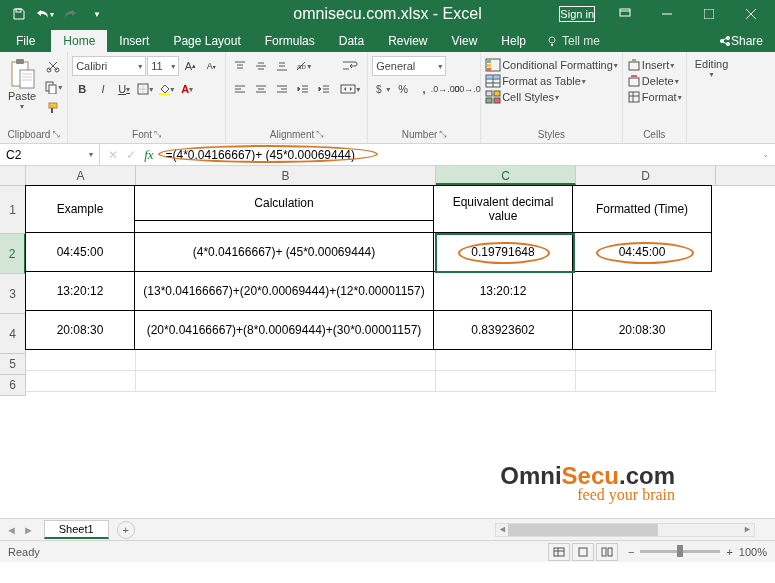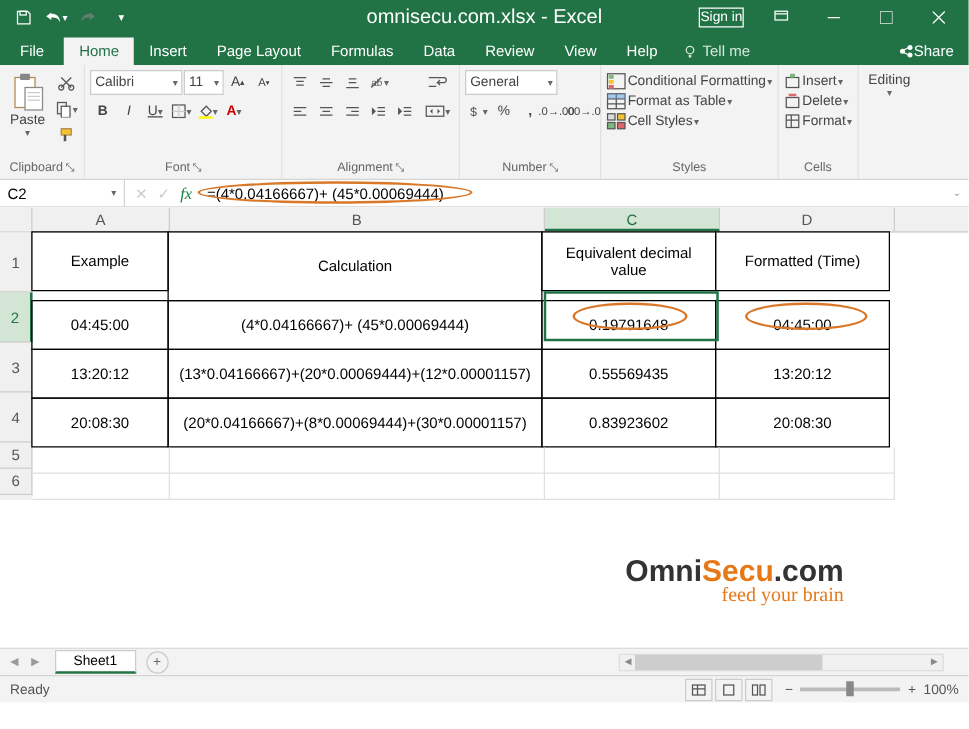--- a/index.html
+++ b/index.html
@@ -55,21 +55,21 @@
 .cells { position: relative; }
 .cell-row { display: flex; }
 .cell { border-right: 1px solid #e0e0e0; border-bottom: 1px solid #e0e0e0; font-size: 12px; display: flex; align-items: center; padding: 0 4px; overflow: hidden; }
 .cell.bordered { border: 1px solid #000; margin: -1px 0 0 -1px; }
 .cell.header-cell { font-weight: normal; justify-content: center; text-align: center; line-height: 1.2; }
 .cell.center { justify-content: center; }
 .active-cell-border { position: absolute; border: 2px solid #217346; pointer-events: none; }
 .highlight-ellipse { position: absolute; border: 2px solid #d97828; border-radius: 50%; pointer-events: none; }
 
 
-.watermark { position: absolute; right: 100px; bottom: 32px; text-align: left; }
+.watermark { position: absolute; right: 100px; bottom: 14px; text-align: left; }
 .watermark .main { font-size: 24px; font-weight: bold; color: #333; }
 .watermark .main .orange { color: #e67817; }
 .watermark .sub { font-family: 'Brush Script MT', cursive; font-size: 16px; color: #e67817; text-align: right; margin-top: -4px; }
 
 
 .sheet-tabs { height: 22px; border-top: 1px solid #d4d4d4; background: #f3f3f3; display: flex; align-items: center; font-size: 11px; }
 .sheet-nav { display: flex; padding: 0 6px; gap: 6px; color: #999; }
 .sheet-tab { background: #fff; border: 1px solid #ccc; border-bottom: 2px solid #217346; padding: 2px 14px; margin-left: 4px; }
 .sheet-add { width: 18px; height: 18px; border: 1px solid #ccc; border-radius: 50%; display: flex; align-items: center; justify-content: center; margin-left: 8px; color: #666; cursor: pointer; }
 .scroll-h { flex: 1; display: flex; align-items: center; justify-content: flex-end; padding-right: 20px; }
@@ -475,36 +475,35 @@
       <div class="row-h selected" style="height:40px">2</div>
       <div class="row-h" style="height:40px">3</div>
       <div class="row-h" style="height:40px">4</div>
       <div class="row-h" style="height:21px">5</div>
       <div class="row-h" style="height:21px">6</div>
     </div>
     <div class="cells">
 
       <div class="cell-row">
         <div class="cell bordered header-cell" style="width:110px;height:48px">Example</div>
-        <div class="cell bordered header-cell" style="width:300px;height:56px">Calculation</div>
+        <div class="cell bordered header-cell" style="width:300px;height:36px">Calculation</div>
         <div class="cell bordered header-cell" style="width:140px;height:48px">Equivalent decimal value</div>
         <div class="cell bordered header-cell" style="width:140px;height:48px">Formatted (Time)</div>
       </div>
 
       <div class="cell-row">
         <div class="cell bordered center" style="width:110px;height:40px">04:45:00</div>
         <div class="cell bordered center" style="width:300px;height:40px">(4*0.04166667)+ (45*0.00069444)</div>
         <div class="cell bordered center" style="width:140px;height:40px">0.19791648</div>
         <div class="cell bordered center" style="width:140px;height:40px">04:45:00</div>
       </div>
 
       <div class="cell-row">
         <div class="cell bordered center" style="width:110px;height:40px">13:20:12</div>
         <div class="cell bordered center" style="width:300px;height:40px">(13*0.04166667)+(20*0.00069444)+(12*0.00001157)</div>
-        <div class="cell bordered center" style="width:140px;height:40px">0.55569435</div>
         <div class="cell bordered center" style="width:140px;height:40px">13:20:12</div>
       </div>
 
       <div class="cell-row">
         <div class="cell bordered center" style="width:110px;height:40px">20:08:30</div>
         <div class="cell bordered center" style="width:300px;height:40px">(20*0.04166667)+(8*0.00069444)+(30*0.00001157)</div>
         <div class="cell bordered center" style="width:140px;height:40px">0.83923602</div>
         <div class="cell bordered center" style="width:140px;height:40px">20:08:30</div>
       </div>
 

